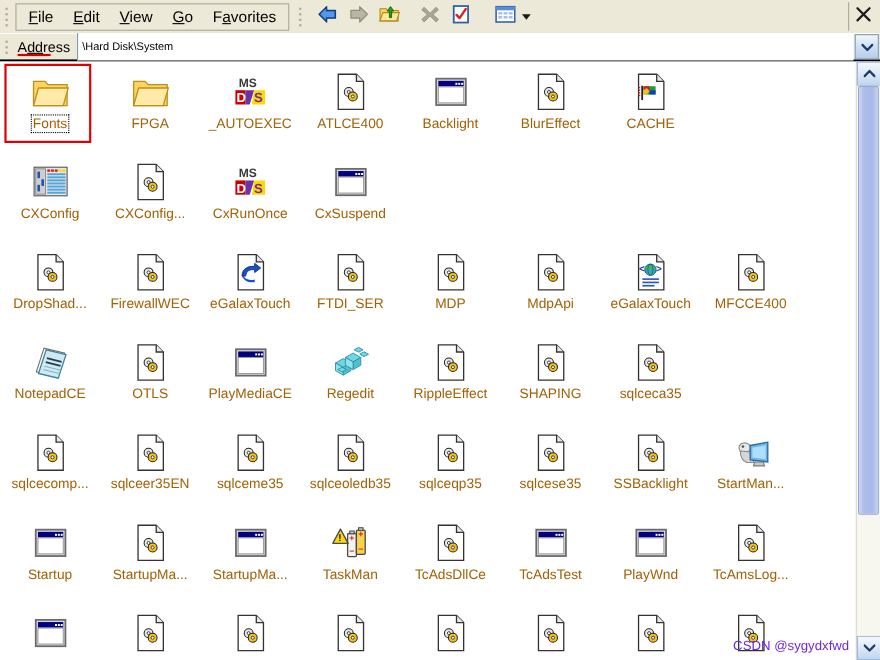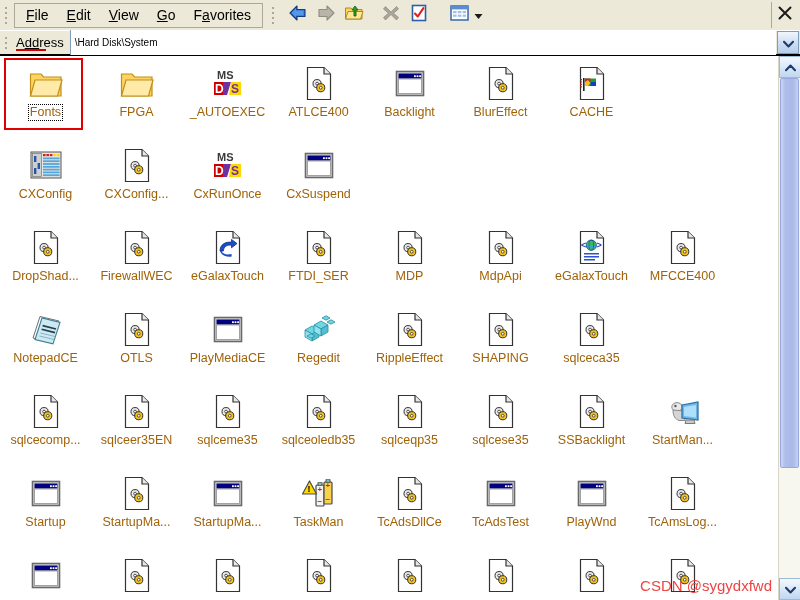--- a/index.html
+++ b/index.html
@@ -205,22 +205,22 @@
     background: linear-gradient(to right,#ccd8f2 0%,#aebdea 25%,#a9b9e8 70%,#c6d2f0 100%);
     border: 1px solid #97a6dd;
     border-radius: 2px;
     cursor: default;
   }
 
   
   .watermark {
     position: absolute;
     right: 28px; bottom: 6px;
-    font-size: 15px;
-    color: #ef4444;
+    font-size: 12px;
+    color: #6d28d9;
     white-space: nowrap;
     pointer-events: none;
   }
 </style>
 </head>
 <body>
 
 <div class="window">
 
   <div class="topstrip">

